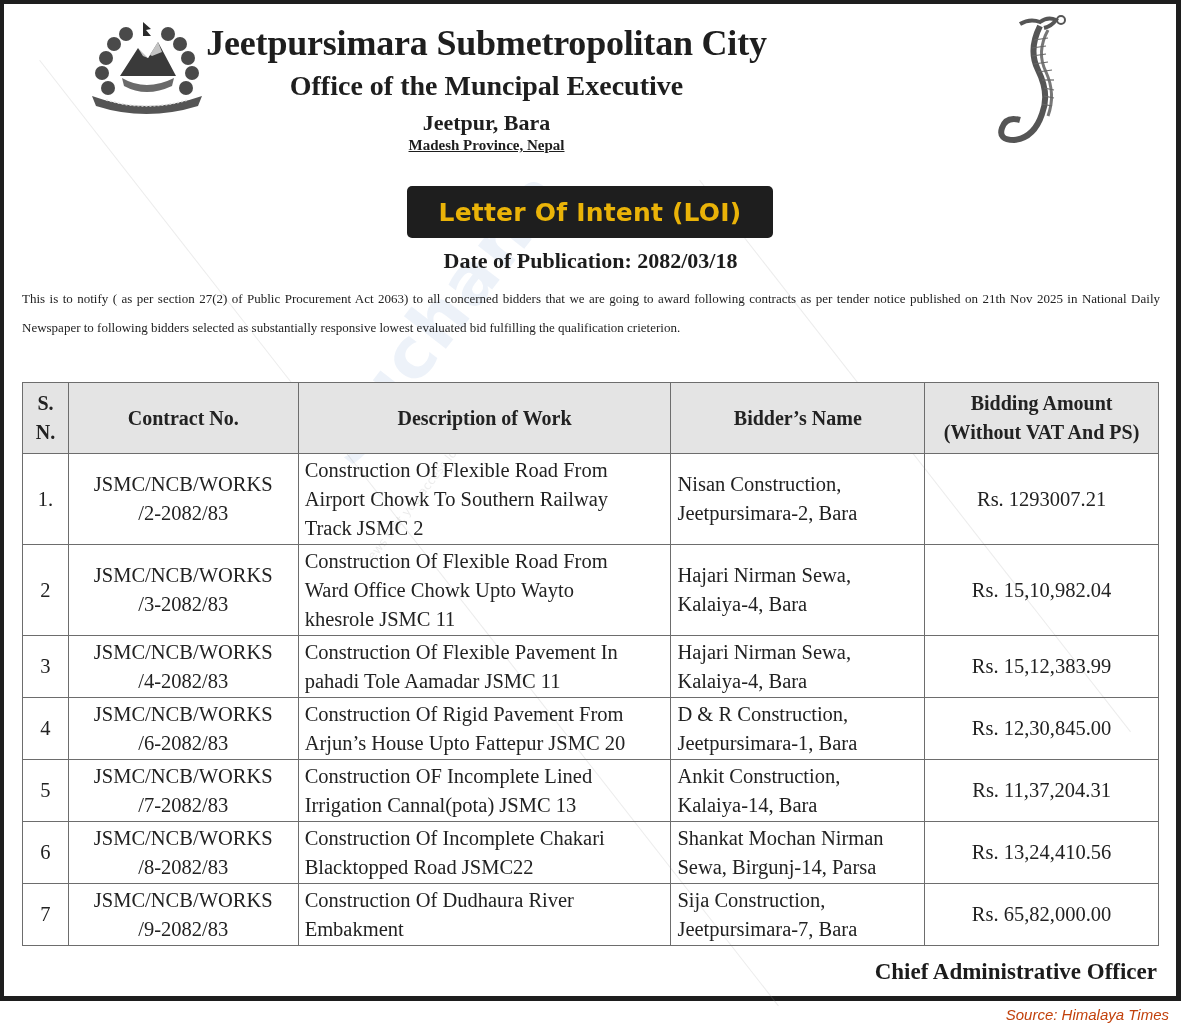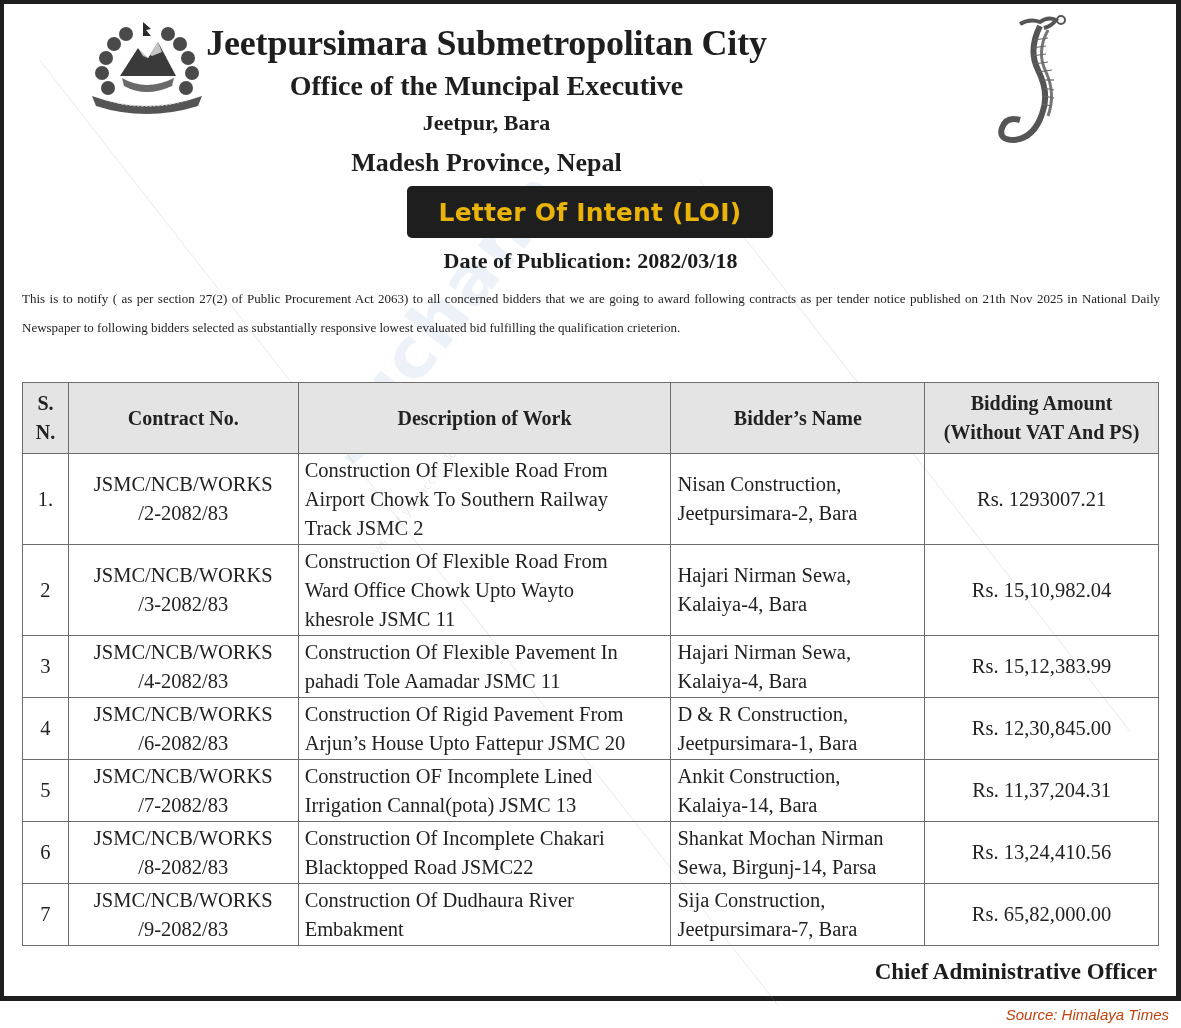--- a/index.html
+++ b/index.html
@@ -13,21 +13,21 @@
   }
 
   
   .emblem { position: absolute; left: 86px; top: 18px; width: 122px; height: 100px; }
   .logo-j { position: absolute; left: 990px; top: 10px; width: 90px; height: 140px; }
 
   .title { position: absolute; left: 0; width: 973px; text-align: center; font-weight: bold; color: #1e1e1e; }
   .t1 { top: 22px; font-size: 36px; letter-spacing: -0.2px; }
   .t2 { top: 70px; font-size: 28px; }
   .t3 { top: 110px; font-size: 22px; }
-  .t4 { top: 148px; font-size: 26px; }
+  .t4 { top: 137px; font-size: 15px; text-decoration: underline; }
 
   .loi-badge {
     position: absolute; left: 407px; top: 186px; width: 366px; height: 52px;
     background: #1e1e1e; border-radius: 5px; color: #eab308;
     font-family: "DejaVu Sans", "Liberation Sans", sans-serif; font-weight: bold; font-size: 25px;
     display: flex; align-items: center; justify-content: center; letter-spacing: 0.2px;
   }
   .pub-date { position: absolute; left: 0; top: 248px; width: 1181px; text-align: center; font-weight: bold; font-size: 22px; }
 
   .notice {

